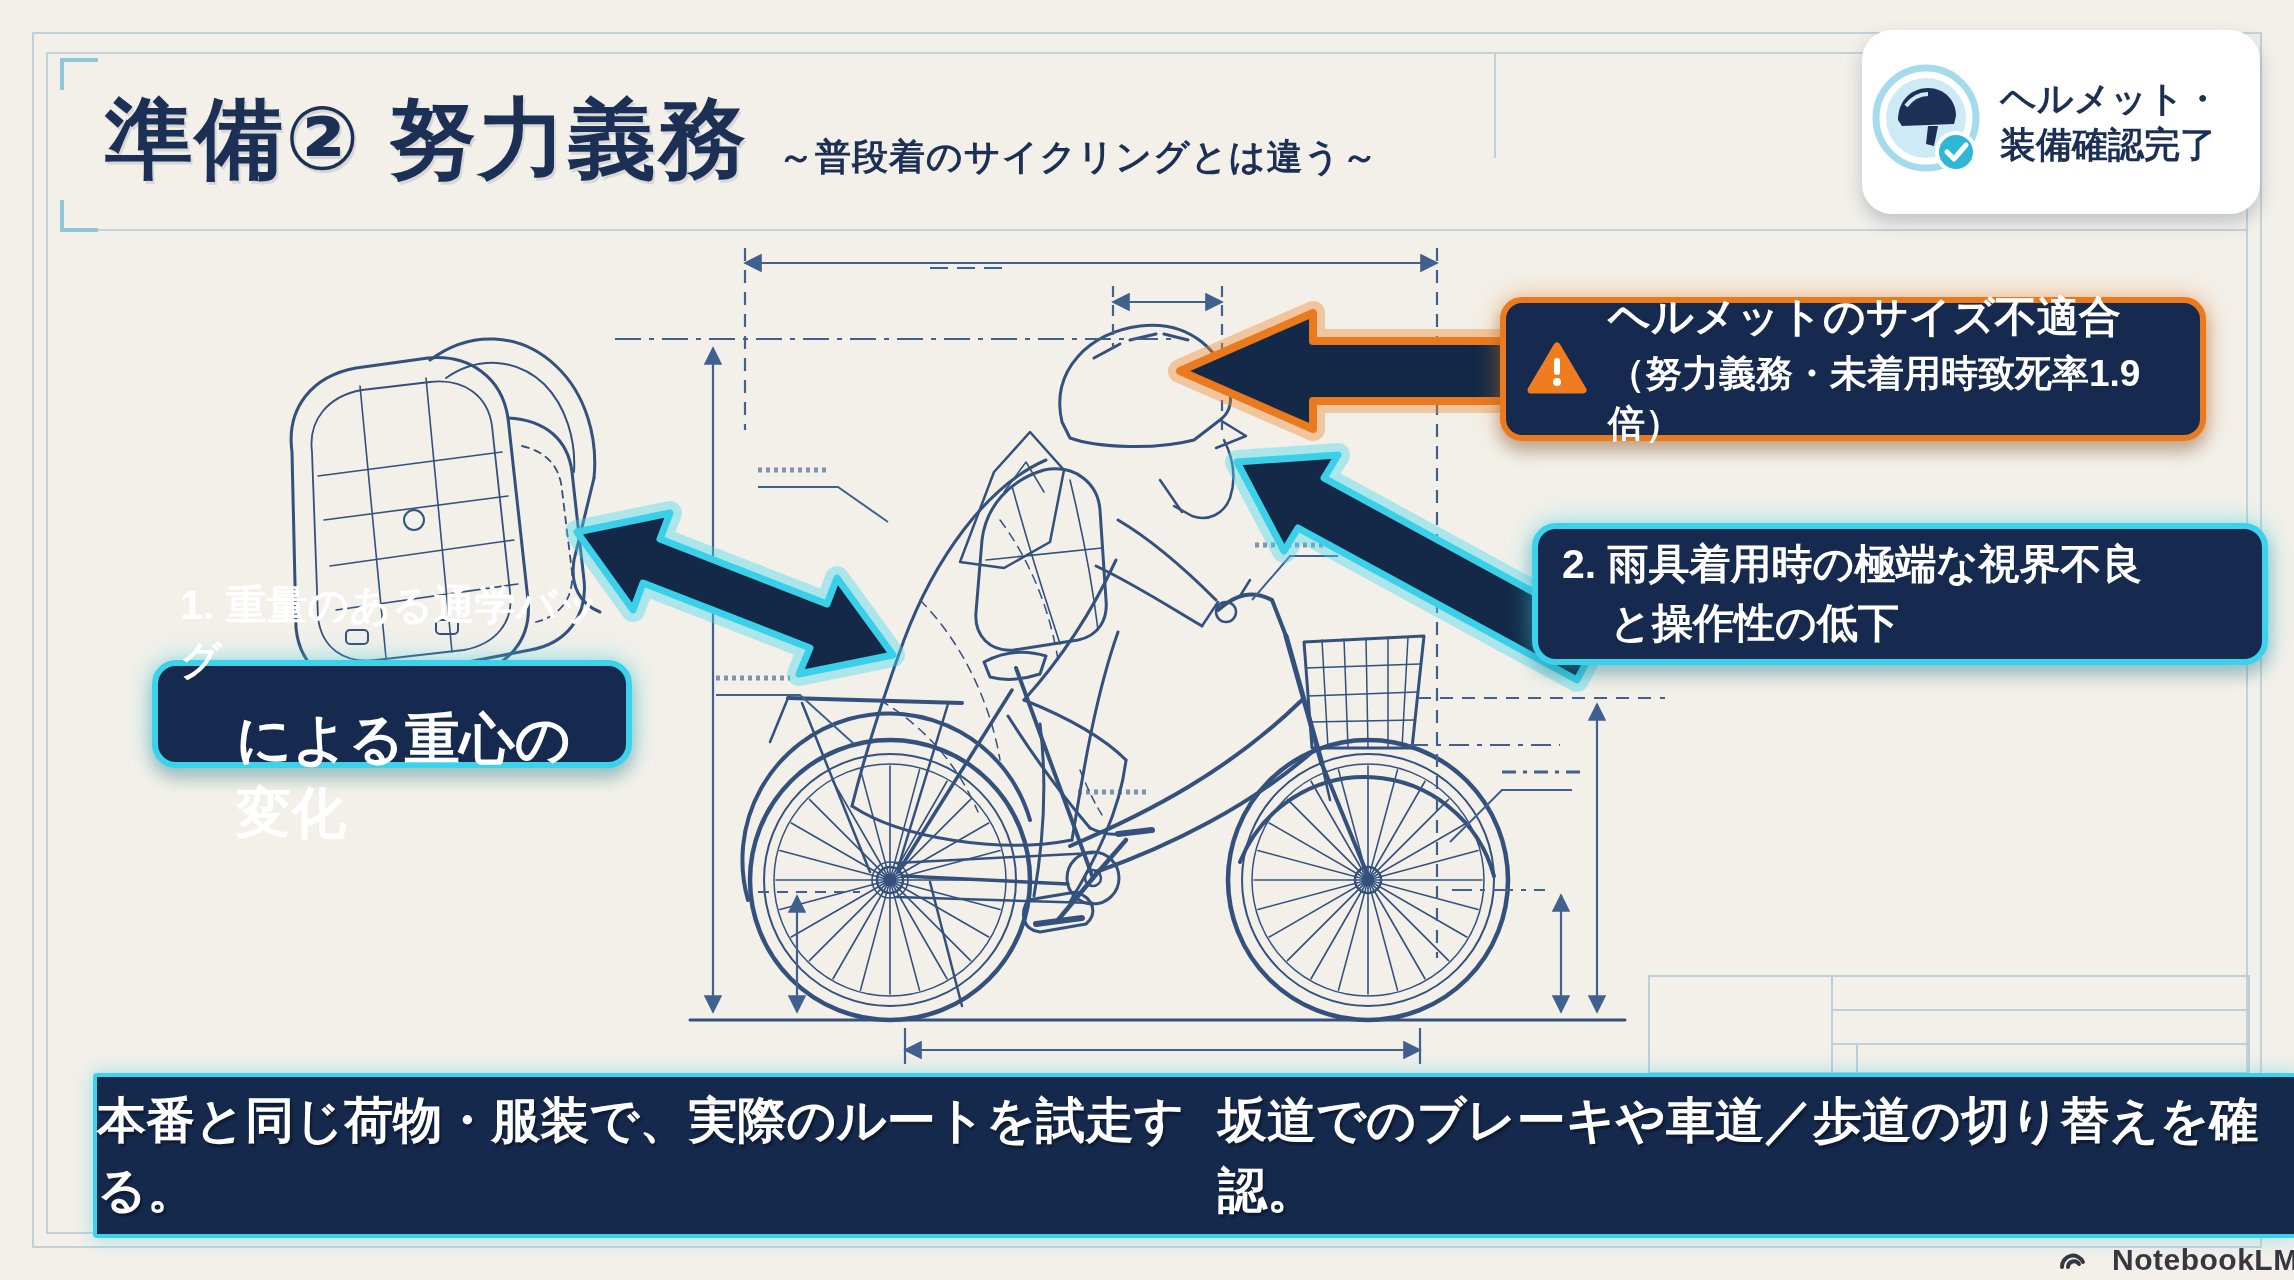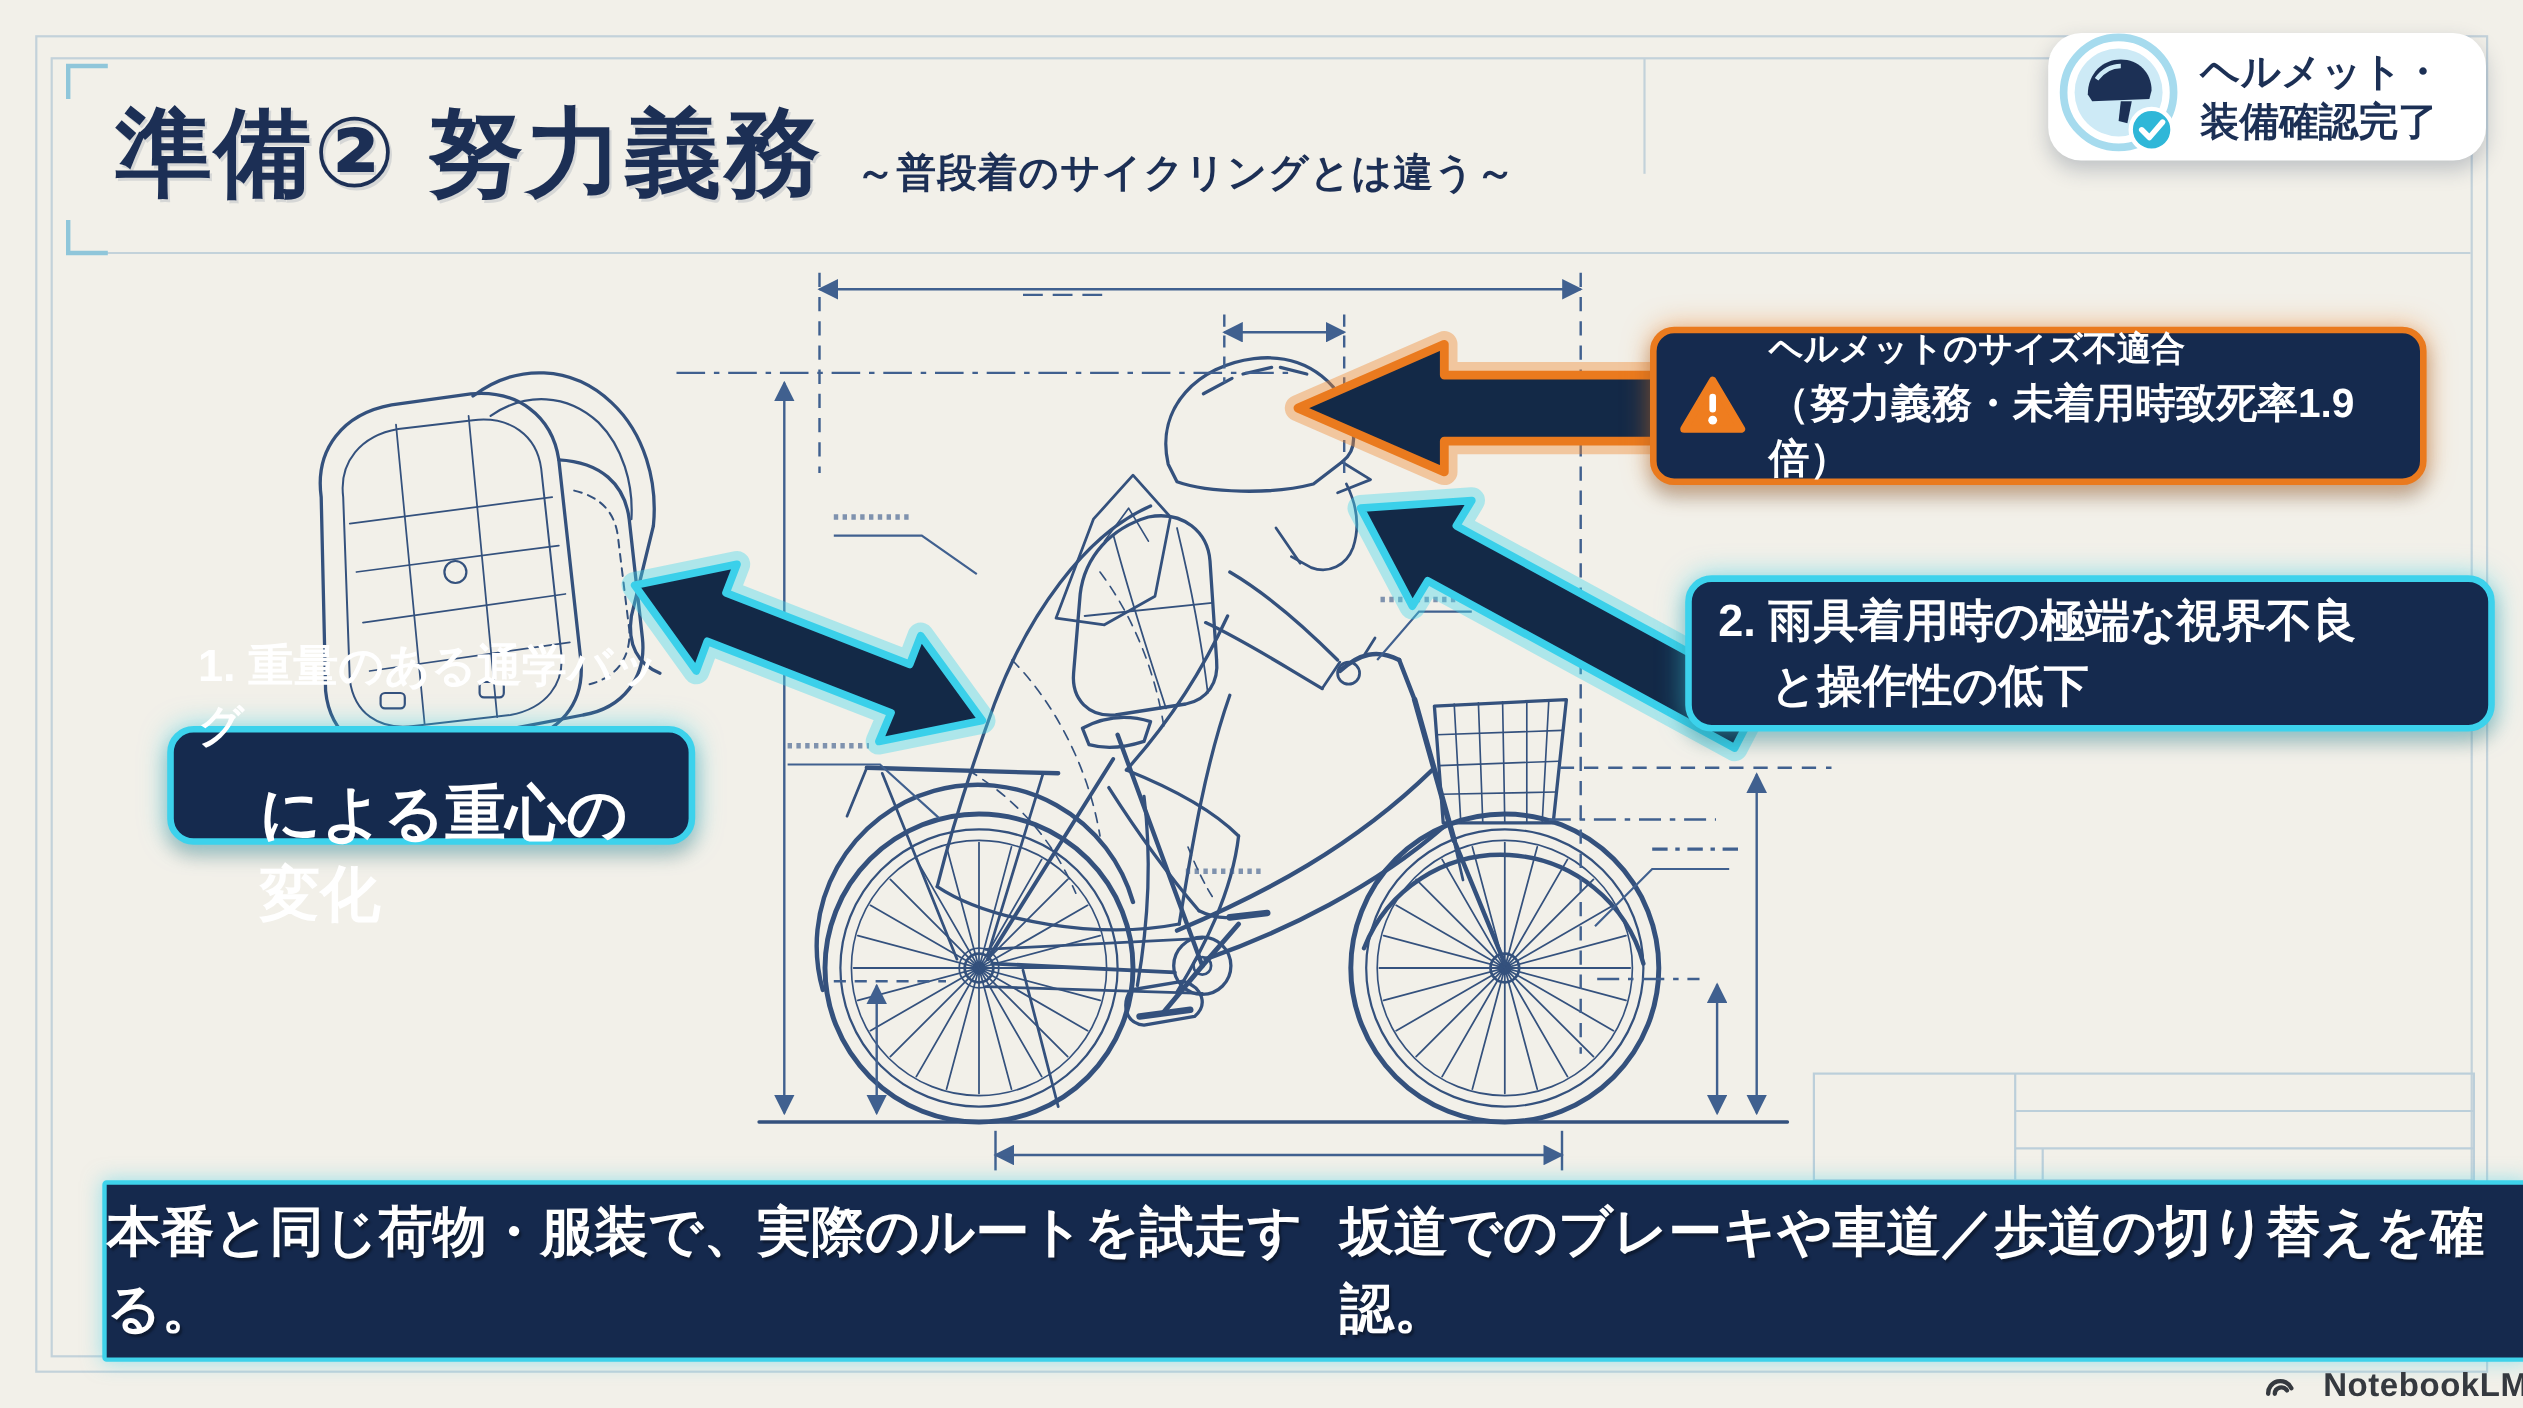--- a/index.html
+++ b/index.html
@@ -7,33 +7,33 @@
          font-family:"Liberation Sans","DejaVu Sans",sans-serif;}
   .bp-svg{position:absolute;left:0;top:0;z-index:1;}
 
   
   .header{position:absolute;left:105px;top:80px;z-index:3;display:flex;align-items:baseline;gap:30px;}
   .title{font-size:88px;font-weight:800;color:#1c2f55;letter-spacing:2px;
          text-shadow:2px 3px 0 rgba(20,40,80,.12);}
   .subtitle{font-size:36px;font-weight:800;color:#1c2f55;letter-spacing:1px;}
 
   
-  .badge{position:absolute;left:1862px;top:30px;width:398px;height:116px;z-index:3;
+  .badge{position:absolute;left:1862px;top:30px;width:398px;height:184px;z-index:3;
          background:#ffffff;border-radius:30px;box-shadow:0 8px 18px rgba(40,60,90,.25);
          display:flex;align-items:center;padding:0 6px;box-sizing:border-box;}
   .badge-icon-wrap{position:relative;width:124px;height:124px;flex:0 0 auto;}
   .badge-text{color:#1c3055;font-weight:800;font-size:36px;line-height:1.28;margin-left:8px;}
 
   
   .callout{position:absolute;z-index:3;background:#152a4e;color:#fff;font-weight:700;
            box-sizing:border-box;display:flex;align-items:center;}
   .callout .lines{width:100%;}
   .co-orange{left:1500px;top:297px;width:706px;height:144px;border:6px solid #ea7a1e;border-radius:22px;
              box-shadow:0 0 24px rgba(240,130,40,.55),0 10px 16px rgba(0,0,0,.25);padding:0 20px;}
-  .co-orange .l1{font-size:31px;}
+  .co-orange .l1{font-size:42px;}
   .co-orange .l2{font-size:37px;margin-top:4px;}
   .co-cyan{border:6px solid #3cd2ec;border-radius:24px;
            box-shadow:0 0 24px rgba(62,210,234,.6),0 10px 16px rgba(0,0,0,.22);}
   .co-rain{left:1532px;top:523px;width:736px;height:142px;padding:0 24px;}
   .co-rain .l1{font-size:41px;}
   .co-rain .l2{font-size:41px;margin-top:4px;padding-left:48px;}
   .co-bag{left:152px;top:660px;width:480px;height:108px;padding:0 22px;}
   .co-bag .l1{font-size:41px;}
   .co-bag .l2{font-size:55px;margin-top:15px;padding-left:56px;}
   .warn-wrap{flex:0 0 auto;margin-right:20px;display:flex;align-items:center;}

